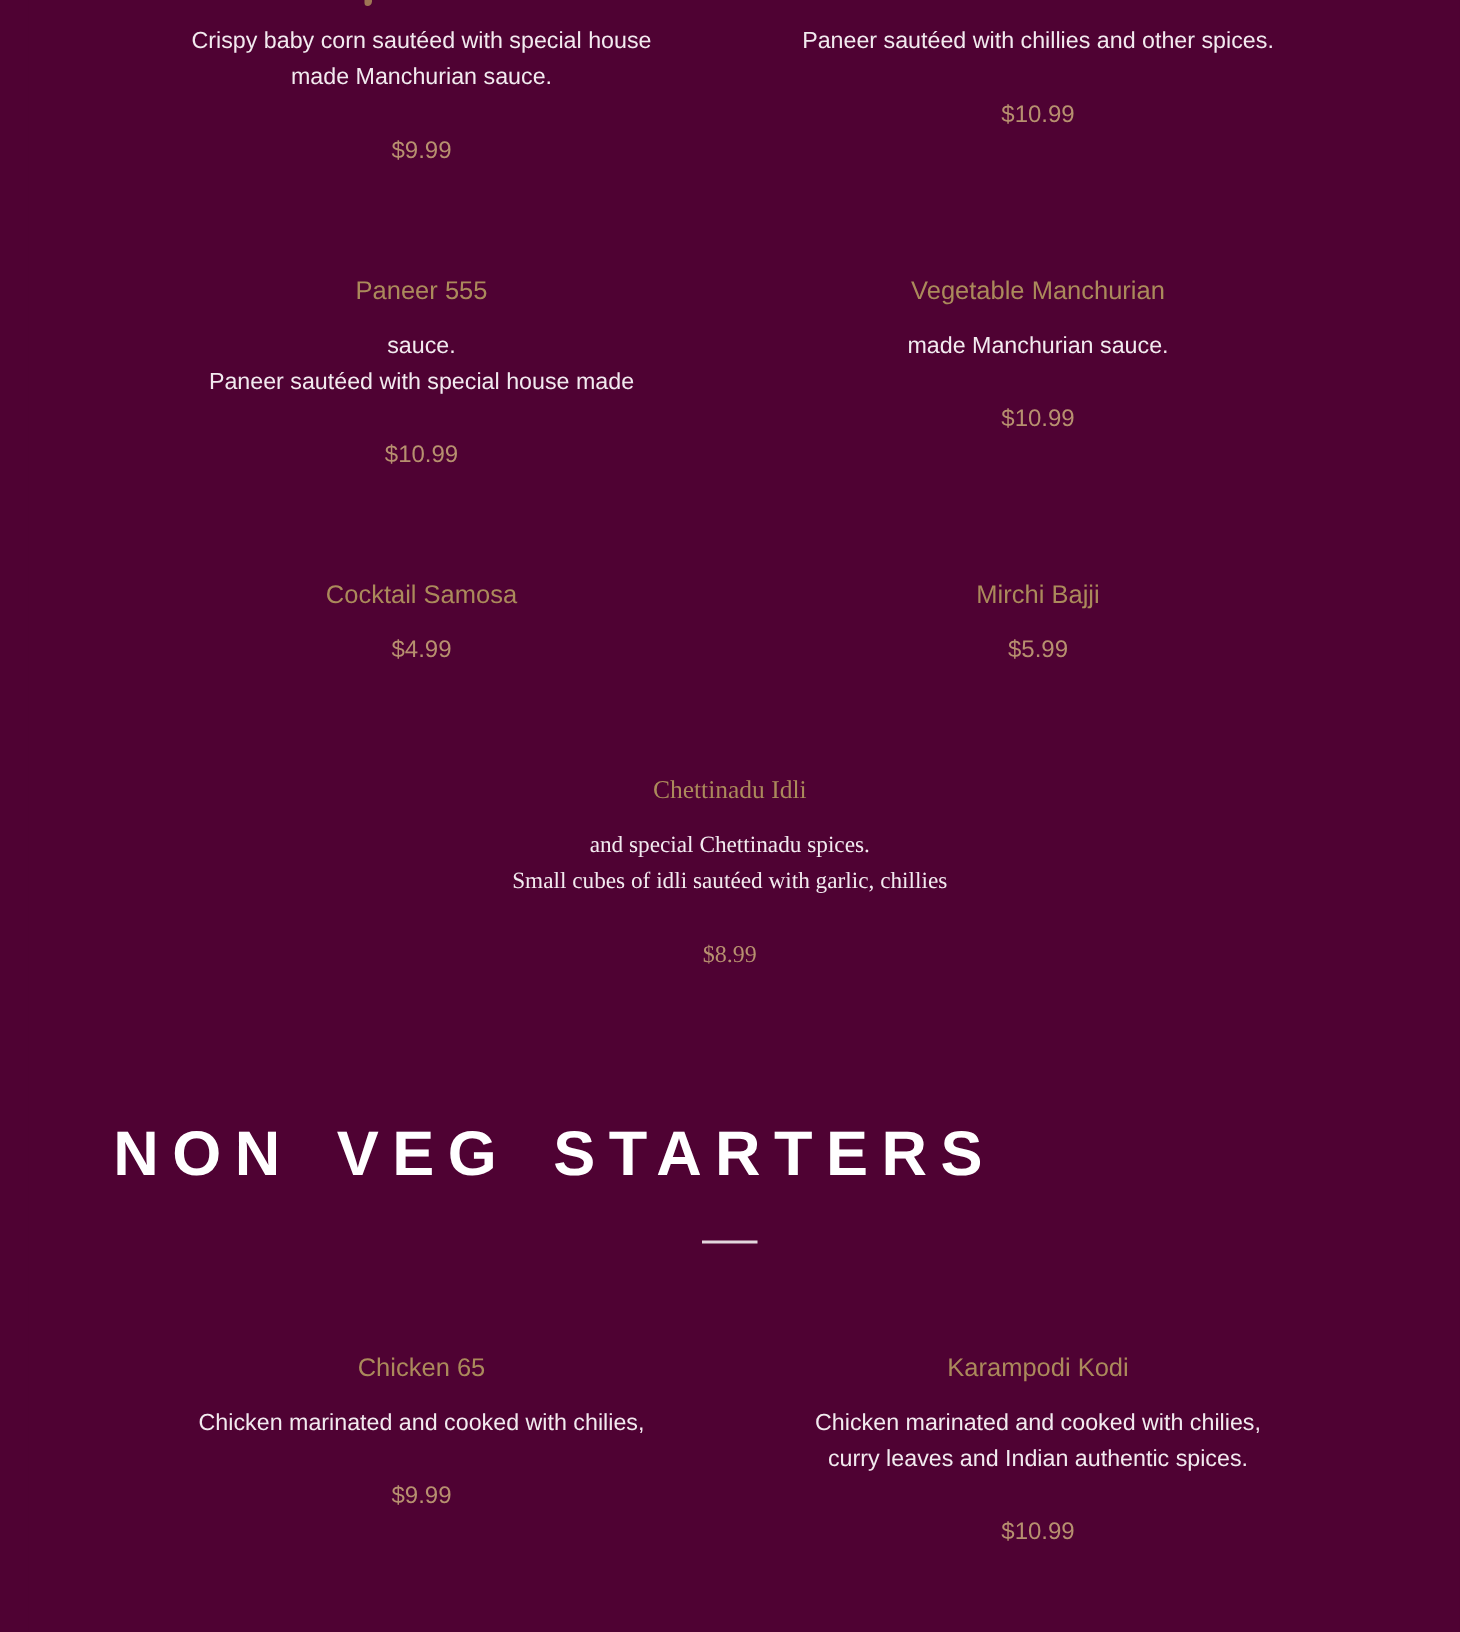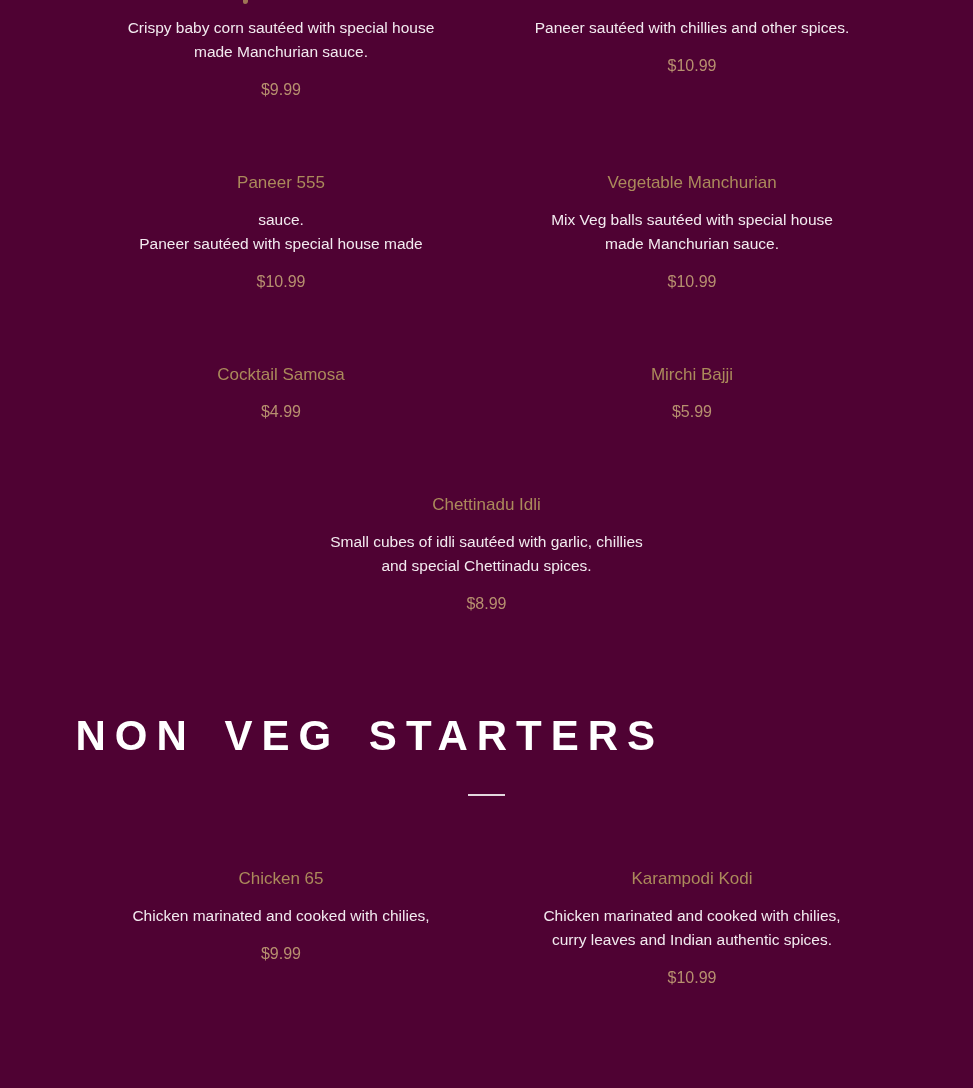--- a/index.html
+++ b/index.html
@@ -30,39 +30,39 @@
   .container {
     width: 822px;
     margin: 0 auto;
     padding-top: 16px;
   }
   .row {
     display: flex;
     margin-bottom: 68px;
   }
   .row .item { width: 50%; text-align: center; }
-  .row.single .item { width: 100%; }
+  .row.single .item { width: 100%; font-family: Liberation Serif, serif; }
   .item-title {
     font-size: 17px;
     line-height: 26px;
     font-weight: 400;
     color: #ab8a5b;
     margin: 0 0 12px 0;
   }
   .item-desc { margin: 0; }
   .desc-line {
     font-size: 15.5px;
     line-height: 24px;
     color: #f2eaef;
   }
   .item-price {
     font-size: 16px;
     line-height: 24px;
     color: #b7906f;
-    margin-top: 14px;
+    margin-top: 25px;
   }
   .item.no-desc .item-price { margin-top: 12px; }
   .section-header {
     margin-top: 94px;
     margin-bottom: 70px;
     text-align: left;
   }
   .section-heading {
     margin: 0;
     font-size: 42px;
@@ -112,21 +112,20 @@
           <h3 class="item-title">Paneer 555</h3>
           <div class="item-desc">
             <div class="desc-line">sauce.</div>
             <div class="desc-line">Paneer sautéed with special house made</div>
           </div>
           <div class="item-price">$10.99</div>
         </div>
         <div class="item">
           <h3 class="item-title">Vegetable Manchurian</h3>
           <div class="item-desc">
-            <div class="desc-line">Mix Veg balls sautéed with special house</div>
             <div class="desc-line">made Manchurian sauce.</div>
           </div>
           <div class="item-price">$10.99</div>
         </div>
       </div>
 
       <div class="row">
         <div class="item no-desc">
           <h3 class="item-title">Cocktail Samosa</h3>
           <div class="item-price">$4.99</div>
@@ -134,22 +133,22 @@
         <div class="item no-desc">
           <h3 class="item-title">Mirchi Bajji</h3>
           <div class="item-price">$5.99</div>
         </div>
       </div>
 
       <div class="row single">
         <div class="item">
           <h3 class="item-title">Chettinadu Idli</h3>
           <div class="item-desc">
+            <div class="desc-line">and special Chettinadu spices.</div>
             <div class="desc-line">Small cubes of idli sautéed with garlic, chillies</div>
-            <div class="desc-line">and special Chettinadu spices.</div>
           </div>
           <div class="item-price">$8.99</div>
         </div>
       </div>
     </section>
 
     <header class="section-header">
       <h2 class="section-heading">NON VEG STARTERS</h2>
       <div class="section-divider"></div>
     </header>

